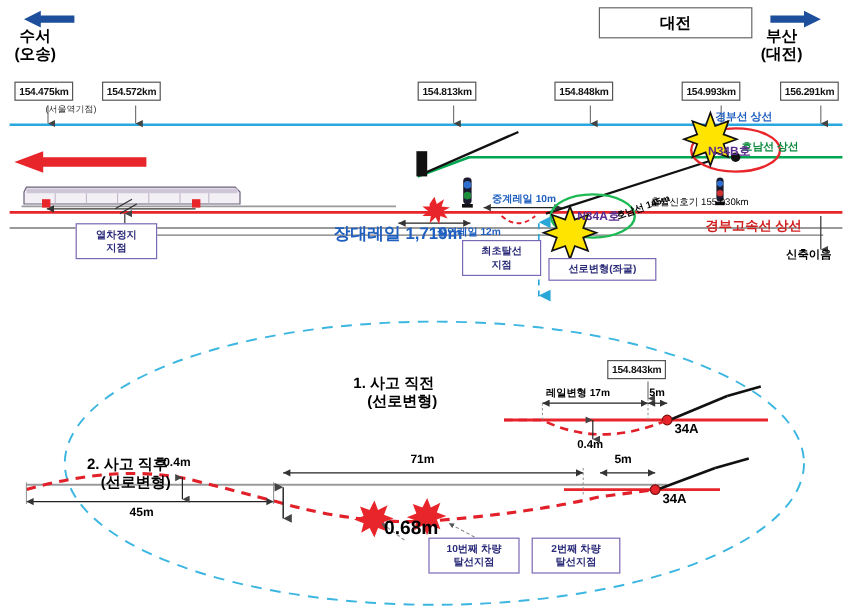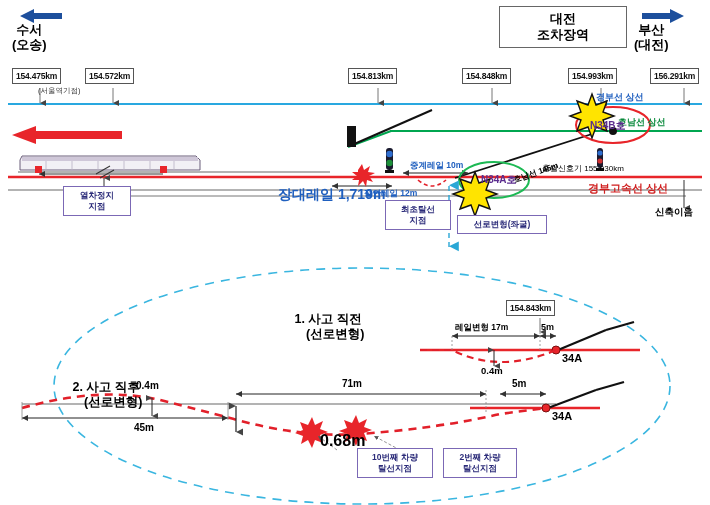--- a/index.html
+++ b/index.html
@@ -235,21 +235,20 @@
       <path d="M44,8 L30,1 L30,5 L2,5 L2,11 L30,11 L30,15 Z" fill="#1d4f9c"></path>
     </svg>
   </div>
   <div class="abs dirlabel" style="left:634px;top:22px;">
     <span>부산</span><br>
     <span>(대전)</span>
   </div>
 
   <div class="abs titlebox" style="left:499px;top:6px;width:94px;">
     <div>대전</div>
-    <div>조차장역</div>
   </div>
 
   <div class="abs kmbox" style="left:12px;top:68px;">154.475km</div>
   <div class="abs kmbox" style="left:85px;top:68px;">154.572km</div>
   <div class="abs kmbox" style="left:348px;top:68px;">154.813km</div>
   <div class="abs kmbox" style="left:462px;top:68px;">154.848km</div>
   <div class="abs kmbox" style="left:568px;top:68px;">154.993km</div>
   <div class="abs kmbox" style="left:650px;top:68px;">156.291km</div>
   <div class="abs smallnote" style="left:38px;top:86px;">(서울역기점)</div>
 
@@ -288,21 +287,21 @@
     <div style="padding-left:14px;">(선로변형)</div>
   </div>
 
   <div class="abs kmbox" style="left:506px;top:300px;">154.843km</div>
   <div class="abs plainlabel lbl-black" style="left:455px;top:322px;font-size:8.5px;">레일변형 17m</div>
   <div class="abs plainlabel lbl-black" style="left:541px;top:322px;font-size:9px;">5m</div>
   <div class="abs plainlabel lbl-black" style="left:481px;top:365px;font-size:9.5px;">0.4m</div>
   <div class="abs plainlabel lbl-black" style="left:562px;top:352px;font-size:11px;">34A</div>
 
   <div class="abs plainlabel lbl-black" style="left:136px;top:380px;font-size:10px;">0.4m</div>
-  <div class="abs plainlabel lbl-black" style="left:108px;top:422px;font-size:10px;margin-left:26px;">45m</div>
+  <div class="abs plainlabel lbl-black" style="left:108px;top:422px;font-size:10px;">45m</div>
   <div class="abs plainlabel lbl-black" style="left:342px;top:378px;font-size:10px;">71m</div>
   <div class="abs plainlabel lbl-black" style="left:512px;top:378px;font-size:10px;">5m</div>
   <div class="abs plainlabel lbl-black" style="left:320px;top:432px;font-size:16px;">0.68m</div>
   <div class="abs plainlabel lbl-black" style="left:552px;top:410px;font-size:11px;">34A</div>
 
   <div class="abs purplebox" style="left:310px;top:448px;width:66px;">
     <div>10번째 차량</div>
     <div>탈선지점</div>
   </div>
   <div class="abs purplebox" style="left:396px;top:448px;width:64px;">

